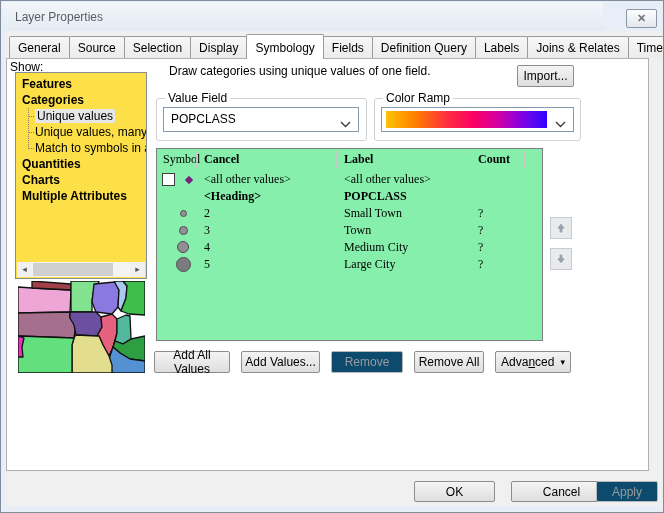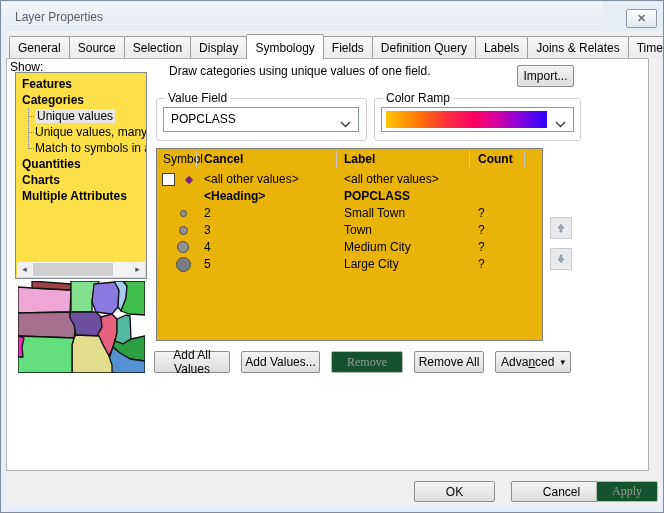--- a/index.html
+++ b/index.html
@@ -44,33 +44,33 @@
   .sarrow.left { left: 0; } .sarrow.right { right: 0; }
   .sthumb { position: absolute; left: 16px; top: 1px; width: 80px; height: 13px; background: #cfcfcf; }
 
   .map { position: absolute; left: 17px; top: 280px; z-index: 2; }
 
   .instruction { position: absolute; left: 168px; top: 63px; font-weight: normal; z-index: 2; }
 
   .btn { position: absolute; background: linear-gradient(#f4f4f4, #eaeaea 45%, #dedede);
          border: 1px solid #8d8d8d; border-radius: 2px; text-align: center; z-index: 2;
          font-size: 12px; cursor: default; display: flex; align-items: center; justify-content: center; }
-  .btn.disabled { background: #14532d; color: #9b9b9b; border-color: #b8b8b8; font-family: Liberation Serif, serif; }
+  .btn.disabled { background: #0c4a6e; color: #9b9b9b; border-color: #b8b8b8; }
 
   .group { position: absolute; border: 1px solid #d2d2d2; border-radius: 3px; z-index: 2; }
   .group .legend { position: absolute; top: -8px; left: 8px; background: #fff; padding: 0 3px; }
   .combo { position: absolute; background: #fff; border: 1px solid #8a99a8; z-index: 3; cursor: default; }
   .combo-text { position: absolute; left: 7px; top: 0; line-height: 23px; }
   .combo-chev { position: absolute; right: 7px; top: 9px; }
   .ramp { position: absolute; left: 4px; top: 3px; bottom: 3px; right: 26px;
           background: linear-gradient(90deg, #ffc400 0%, #ff8000 18%, #ff2d3e 38%,
                        #fb0064 55%, #d9009e 68%, #9b00d3 80%, #5407f2 92%, #3000ff 100%); }
 
   .vtable { position: absolute; left: 155px; top: 147px; width: 387px; height: 193px;
-            background: #eab308; border: 1px solid #7e7e7e; z-index: 2; }
+            background: #86efac; border: 1px solid #7e7e7e; z-index: 2; font-family: Liberation Serif, serif; }
   .th-cell { position: absolute; top: 3px; font-weight: bold; }
   .th-sep { position: absolute; top: 2px; height: 17px; border-left: 1px solid #c9c9c9; }
   .trow { position: absolute; left: 0; width: 100%; height: 17px; line-height: 17px; }
   .cell { position: absolute; top: 0; height: 17px; white-space: nowrap; }
   .c-val { left: 47px; } .c-lab { left: 187px; } .c-cnt { left: 321px; }
   .sym-circle { position: absolute; border-radius: 50%; background: #909094; border: 1px solid #4e4f52; }
   .sym-checkbox { position: absolute; left: 5px; top: 2px; width: 13px; height: 13px;
                   background: #fff; border: 1px solid #3f3f3f; }
   .sym-diamond { position: absolute; left: 29px; top: 6px; width: 6px; height: 6px;
                  background: #76217d; transform: rotate(45deg); border-radius: 1px; }

